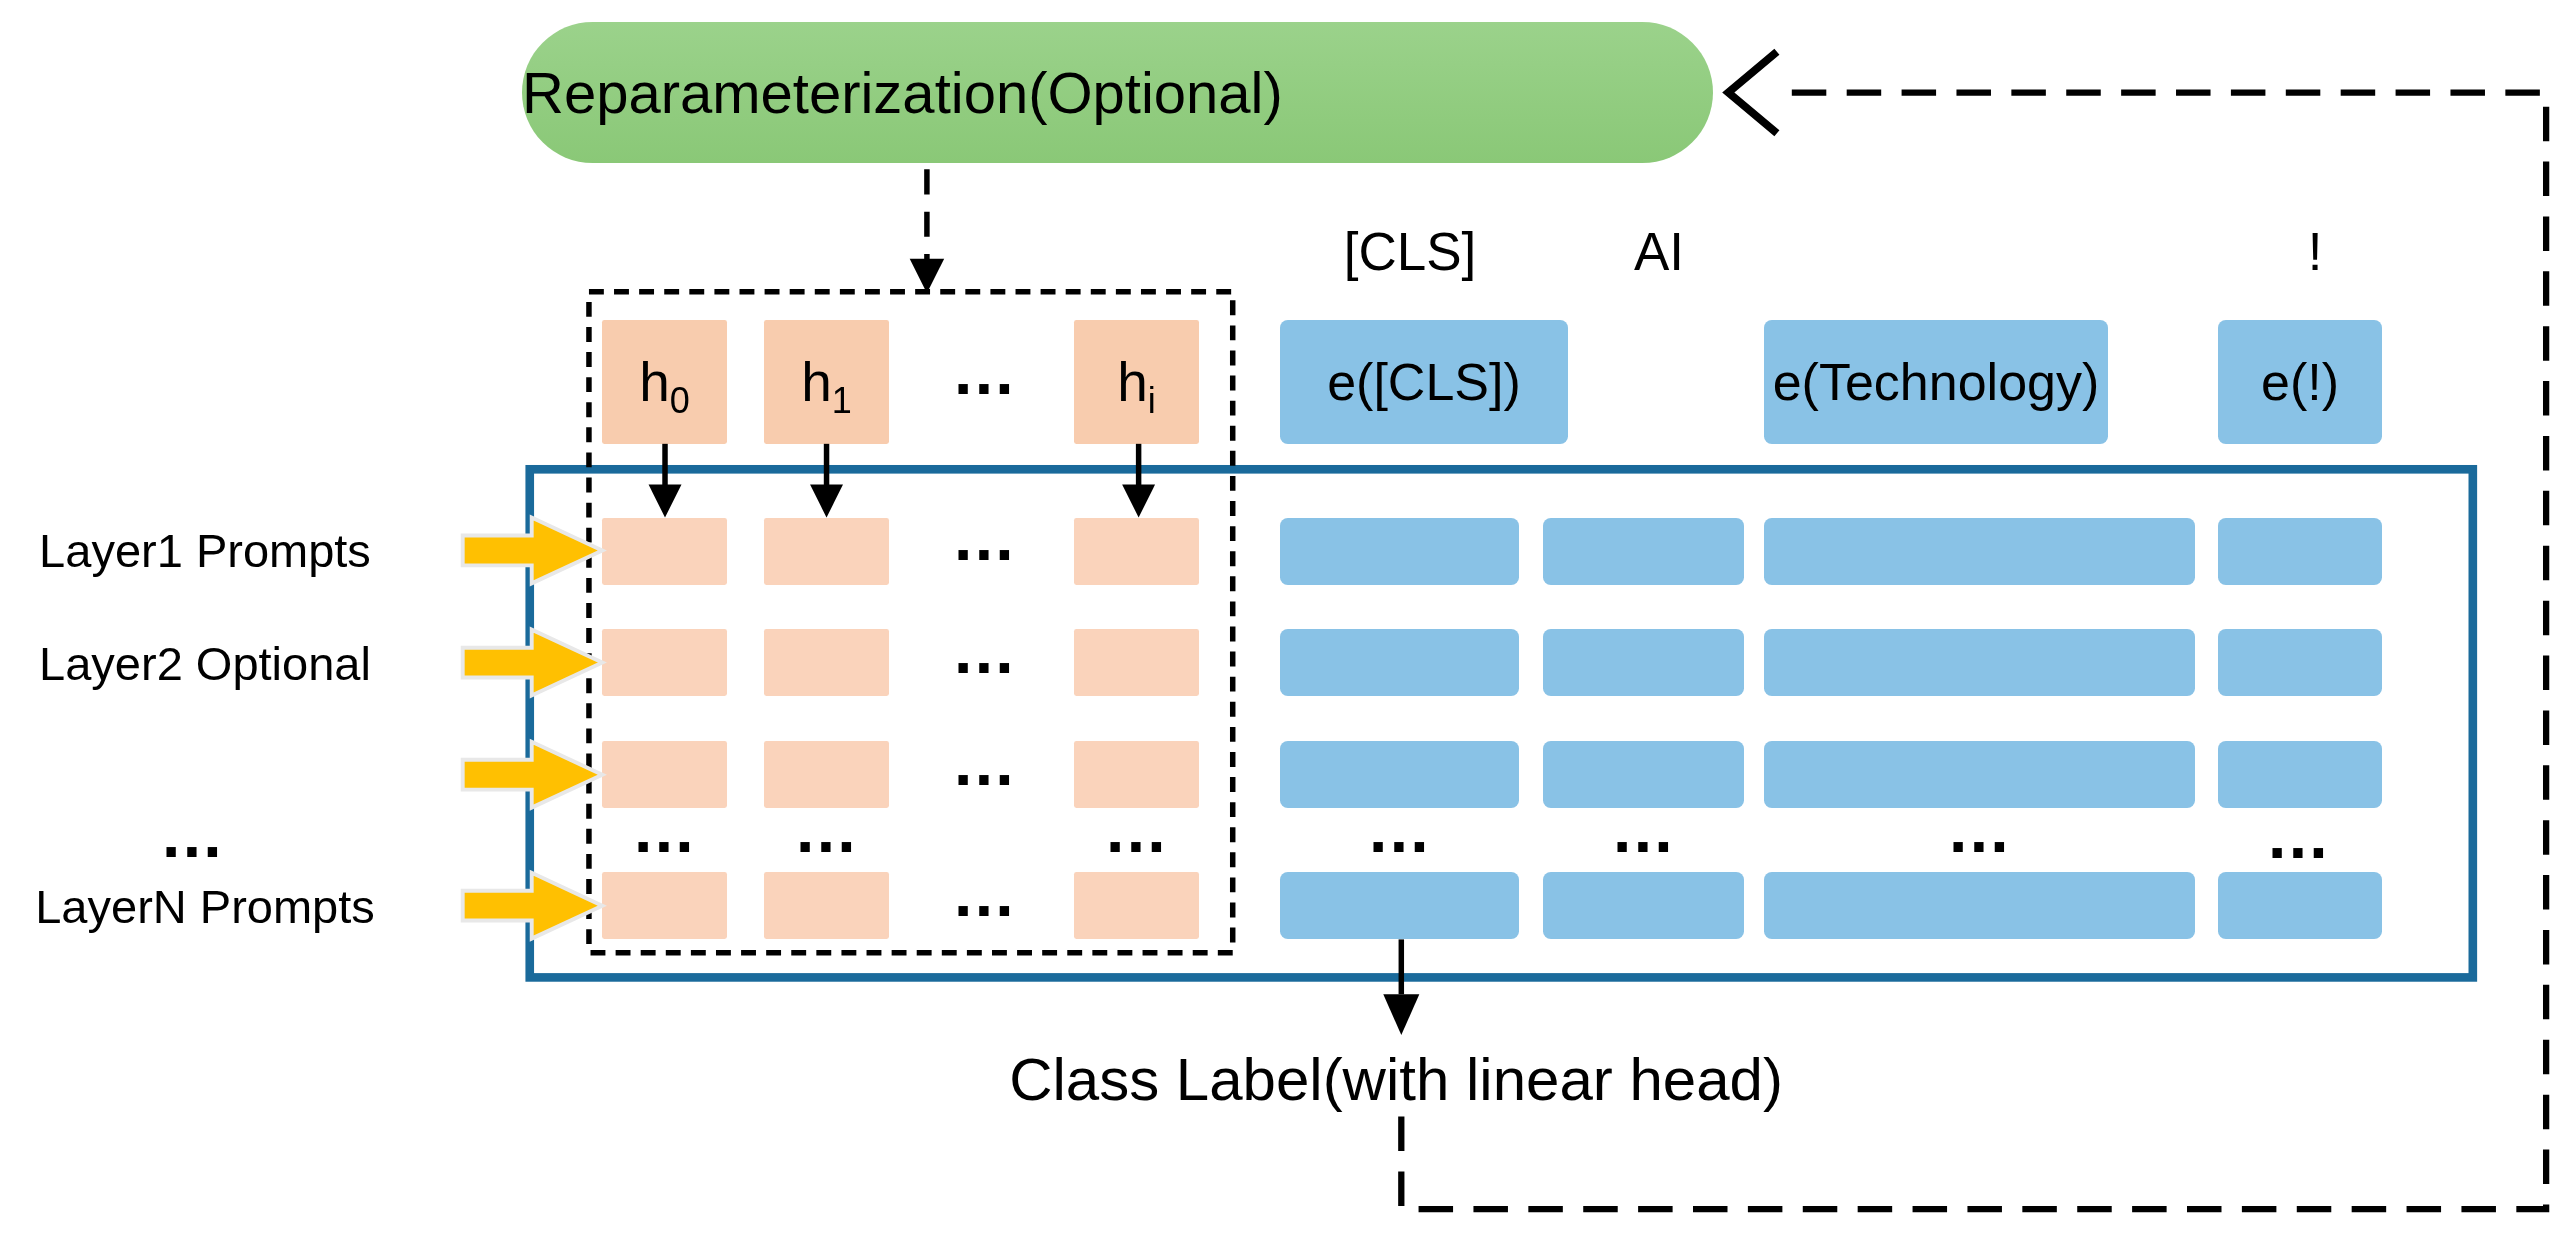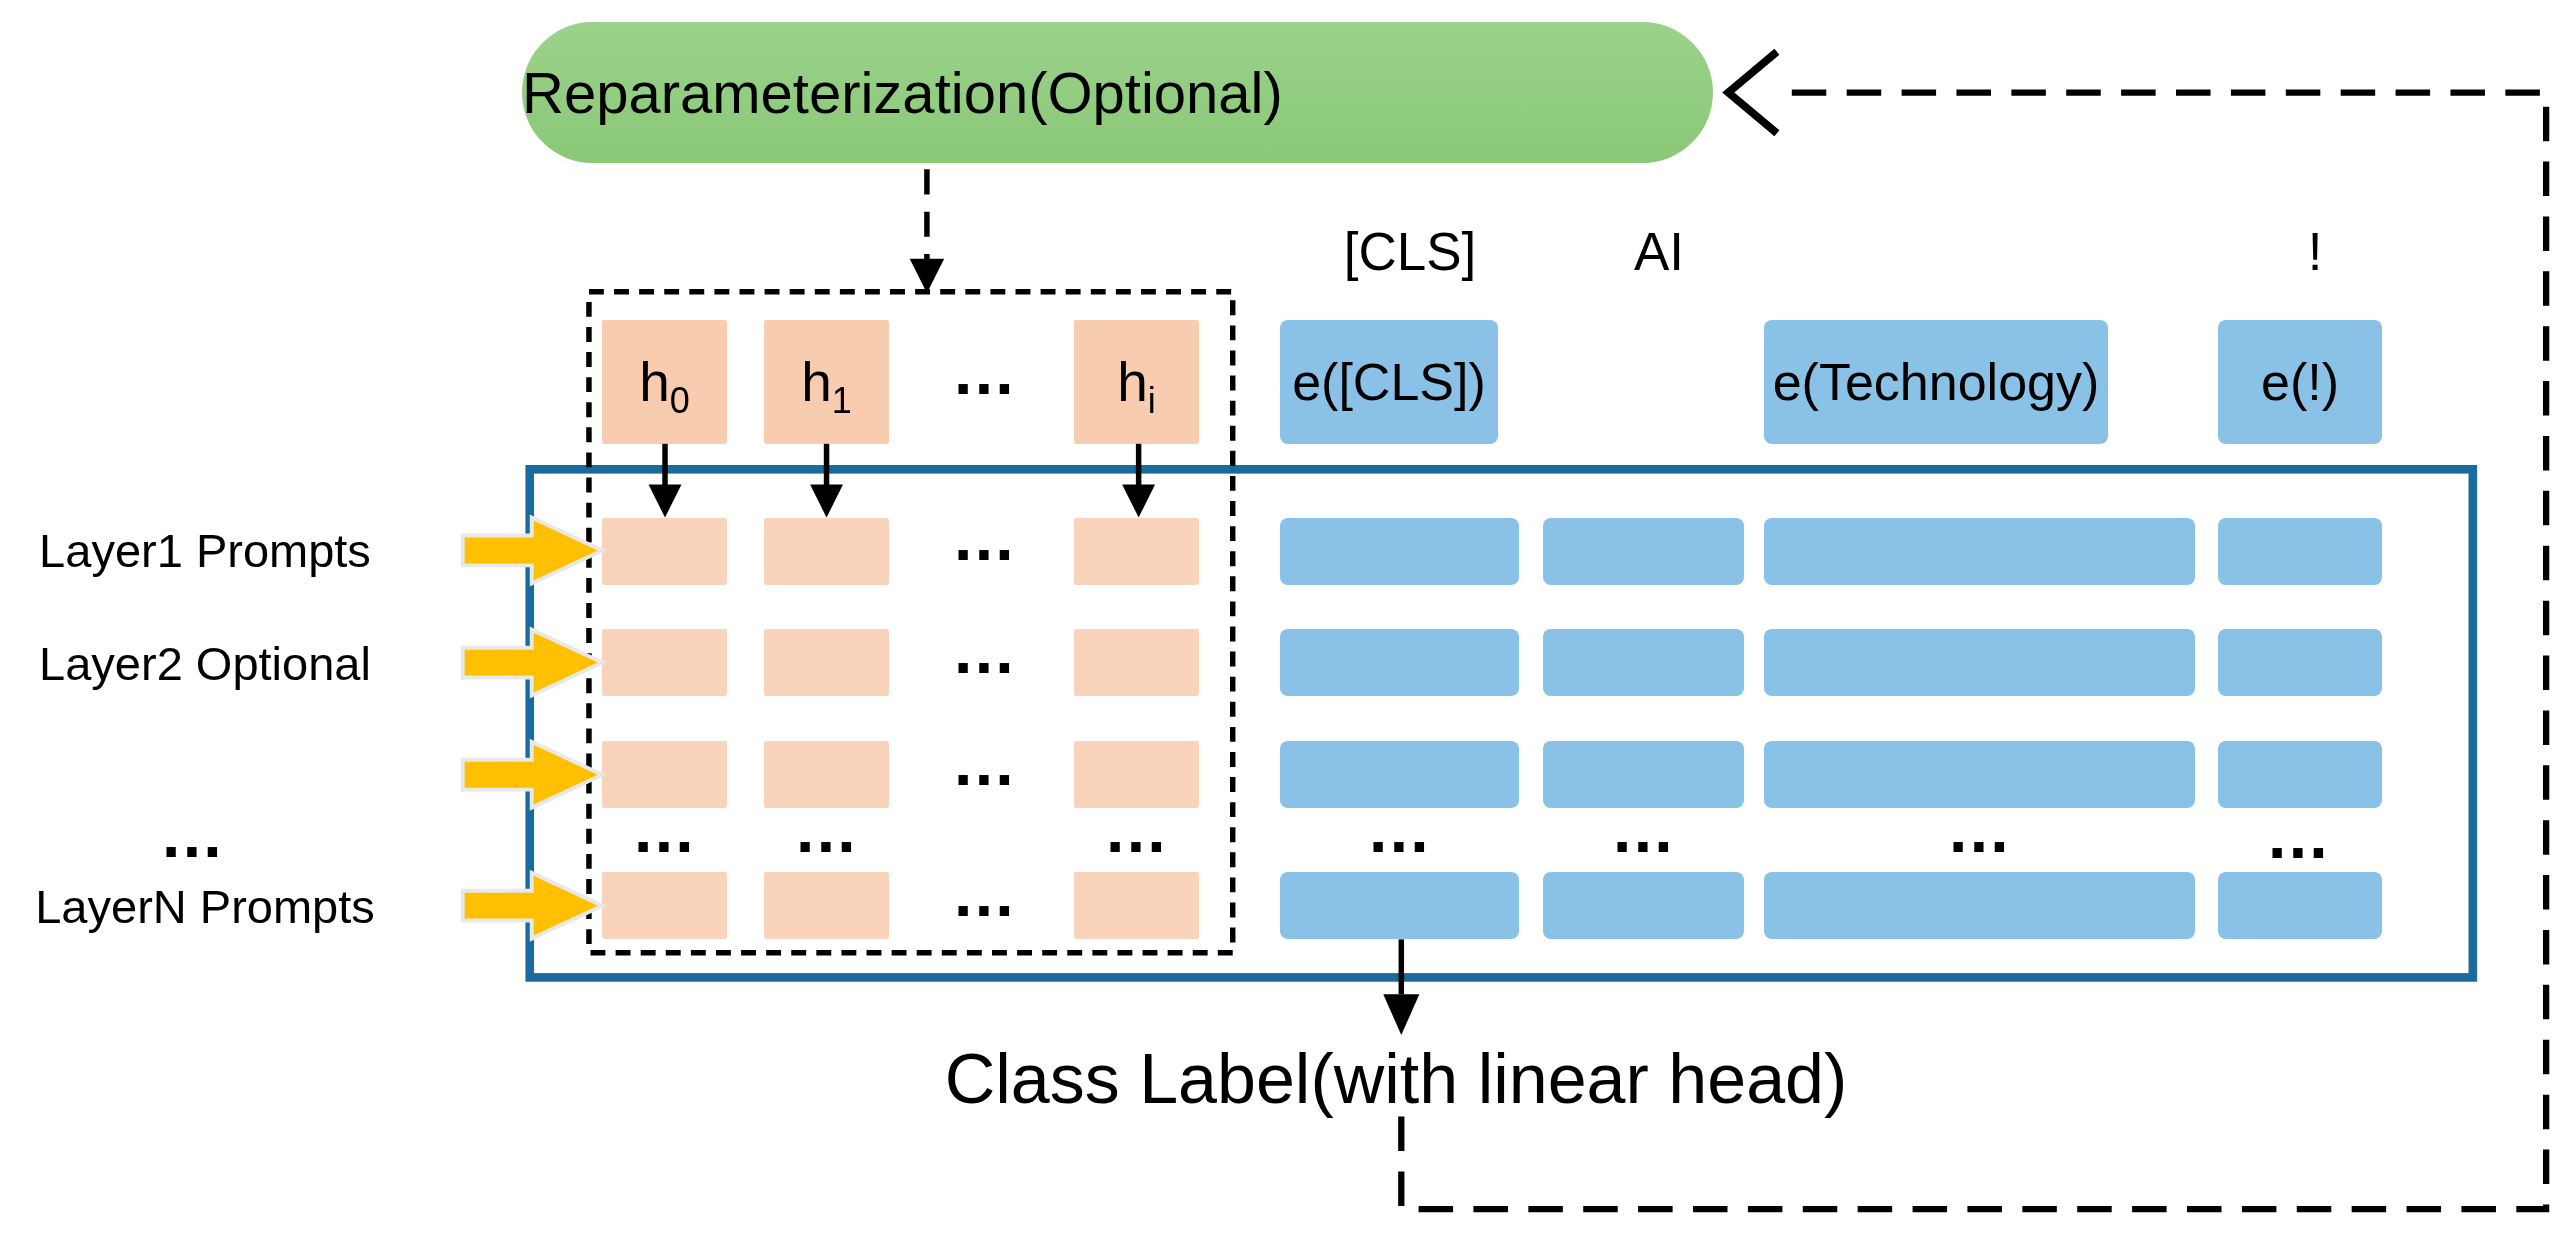--- a/index.html
+++ b/index.html
@@ -34,21 +34,21 @@
     position:absolute;transform:translate(-50%,-50%);
     font-size:47px;white-space:nowrap;z-index:2;
   }
   .dots{
     position:absolute;transform:translate(-50%,-70%);
     font-size:66px;font-weight:700;letter-spacing:2.4px;
     white-space:nowrap;z-index:4;line-height:1;
   }
   .class-label{
     position:absolute;left:1396px;top:1079px;transform:translate(-50%,-50%);
-    font-size:70px;white-space:nowrap;z-index:2;
+    font-size:60px;white-space:nowrap;z-index:2;
   }
 </style>
 </head>
 <body>
 
 <div id="canvas">
 
   <svg id="wires" viewBox="0 0 3285 1575">
 
     <rect x="675.5" y="598.5" width="2478" height="648" fill="none" stroke="#1a6a9b" stroke-width="11"></rect>
@@ -92,21 +92,21 @@
   <div class="cell orange hrow" style="left:764px;width:125px">
     <span>h</span>
       <span class="h-sub">1</span>
   </div>
   <div class="cell orange hrow" style="left:1074px;width:125px">
     <span>h</span>
       <span class="h-sub">i</span>
   </div>
   <div class="dots" style="left:985px;top:384px">...</div>
 
-  <div class="cell blue erow" style="left:1280px;width:218px">
+  <div class="cell blue erow" style="left:1280px;width:288px">
     <span>e([CLS])</span>
   </div>
   <div class="cell blue erow" style="left:1764px;width:344px">
     <span>e(Technology)</span>
   </div>
   <div class="cell blue erow" style="left:2218px;width:164px">
     <span>e(!)</span>
   </div>
 
   <div class="cell orange rowcell" style="left:602px;top:518px;width:125px;height:67px"></div>

